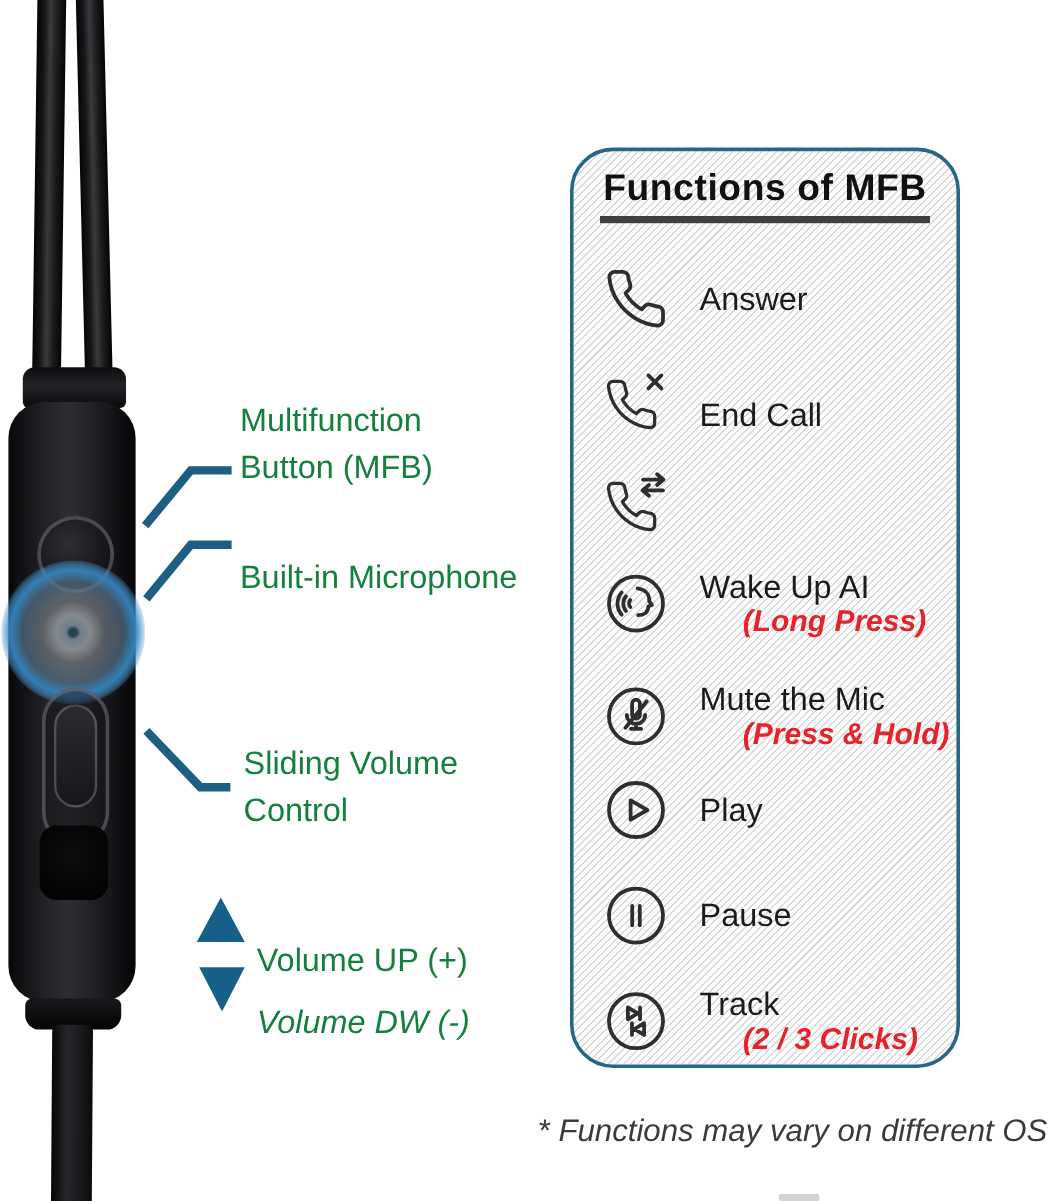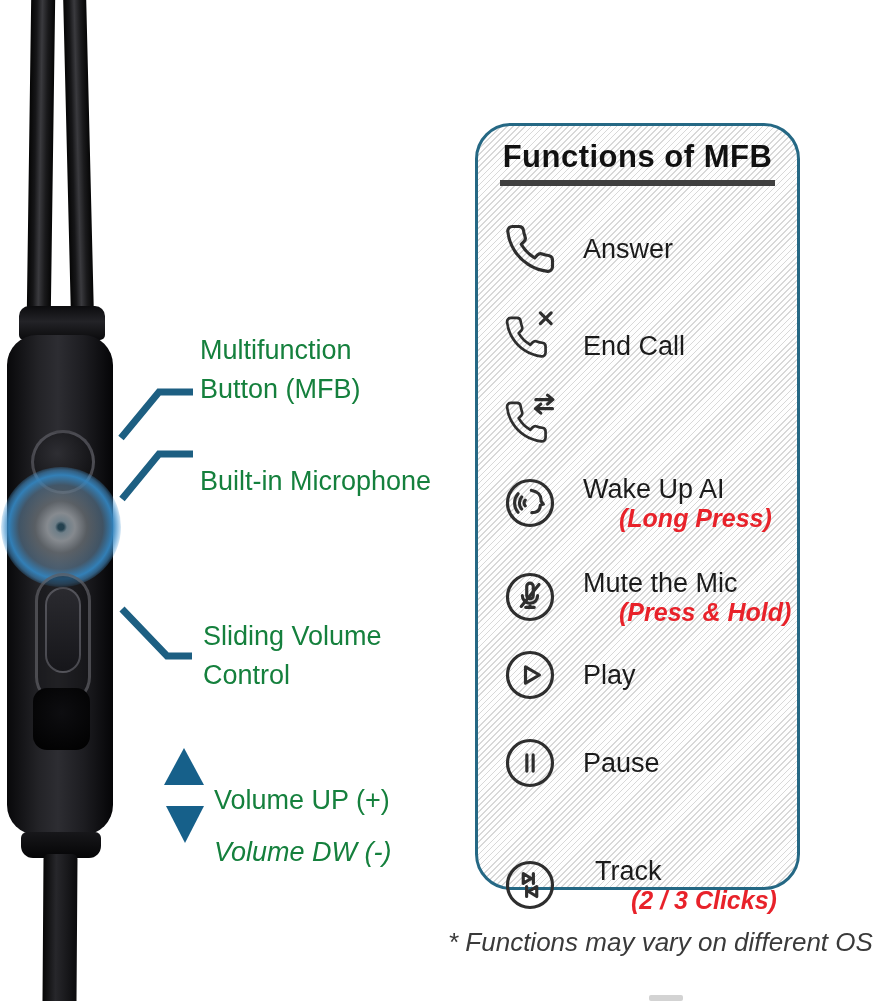--- a/index.html
+++ b/index.html
@@ -190,21 +190,21 @@
   <div class="prow" style="top:736px;">
     <svg class="icon" viewBox="0 0 24 24">
       <circle class="ic" stroke-width="1.5" cx="12" cy="12" r="10"></circle>
       <path class="ic" d="M10.6 8.4 V15.6 M13.4 8.4 V15.6"></path>
     </svg>
     <div class="txt">
         <span class="label">Pause</span>
       </div>
   </div>
 
-  <div class="prow" style="top:856px;gap:12px;">
+  <div class="prow" style="top:822px;">
     <svg class="icon" viewBox="0 0 24 24">
       <circle class="ic" stroke-width="1.5" cx="12" cy="12" r="10"></circle>
       <path class="ic" d="M9 6.9 L12.6 9.1 L9 11.3 Z M13.5 6.9 V11.3"></path>
       <path class="ic" d="M15 12.7 L11.4 14.9 L15 17.1 Z M10.5 12.7 V17.1"></path>
     </svg>
     <div class="txt">
       <span class="label">Track</span>
       <span class="note">(2 / 3 Clicks)</span>
     </div>
   </div>

